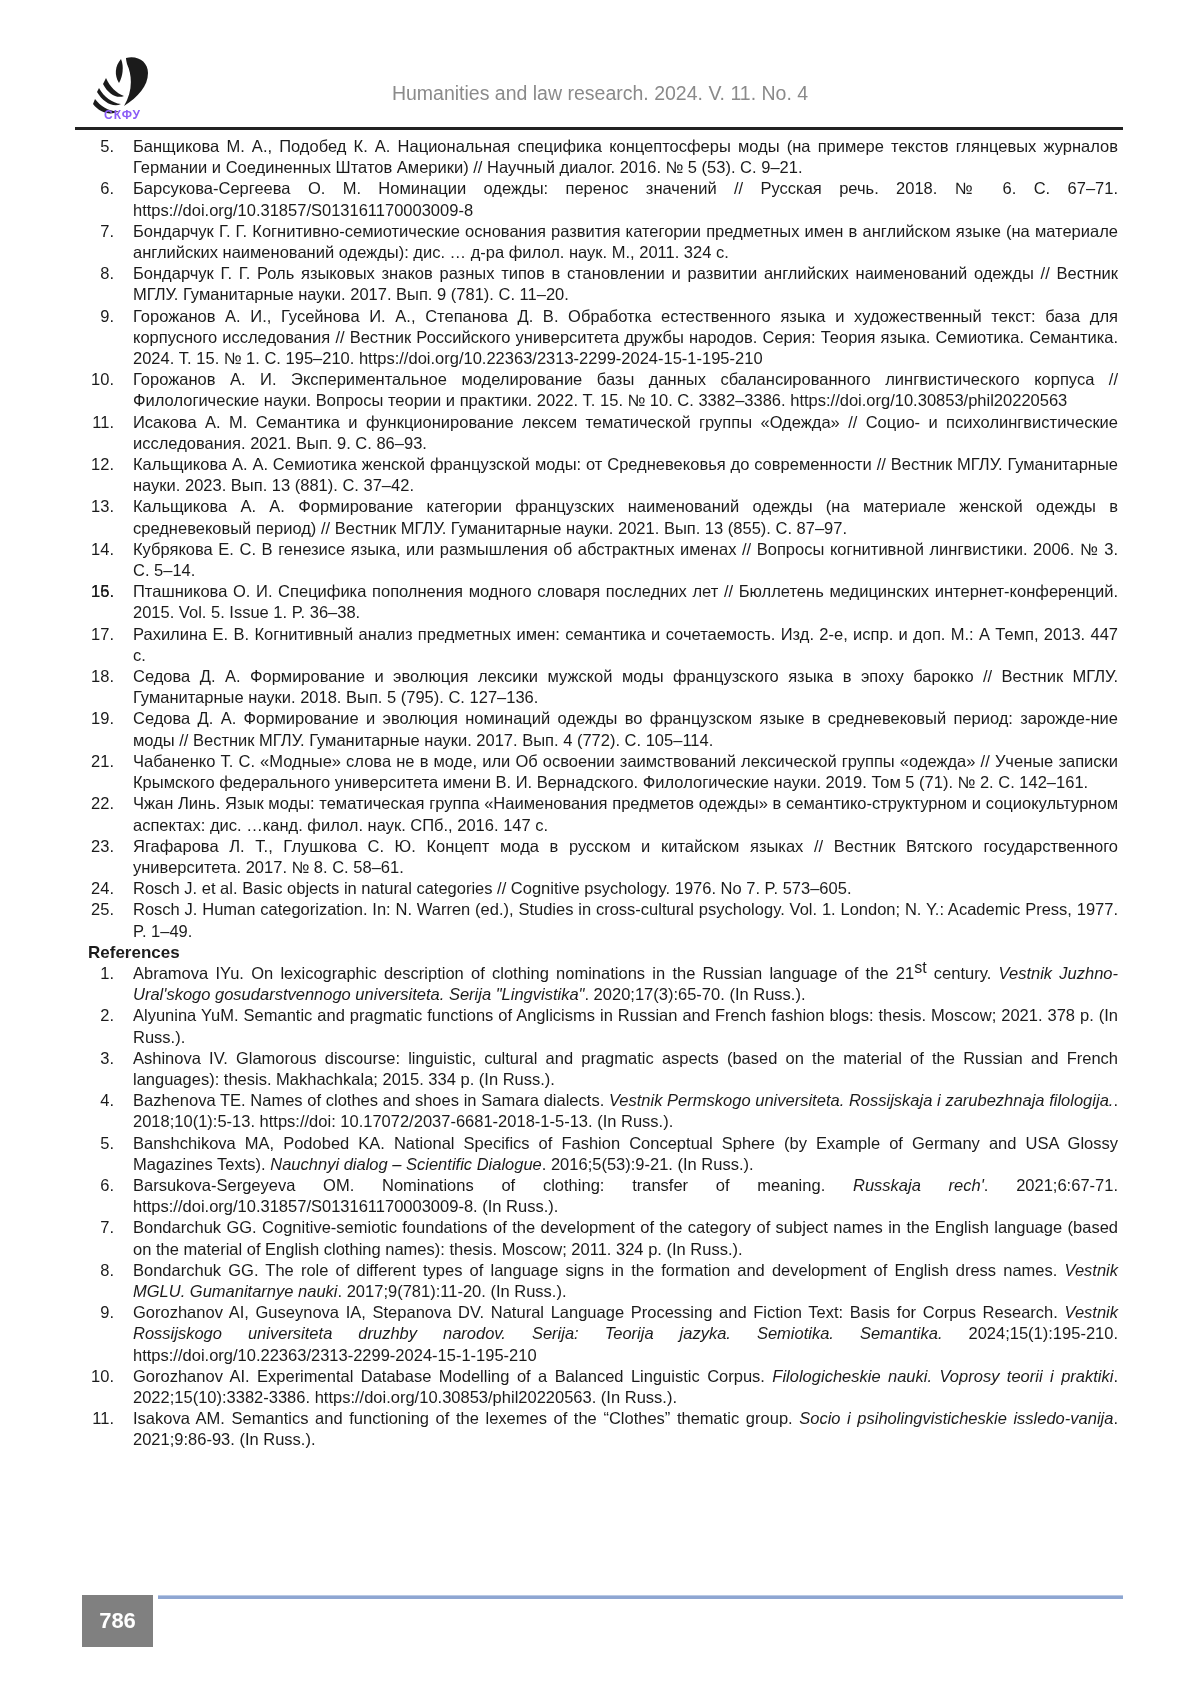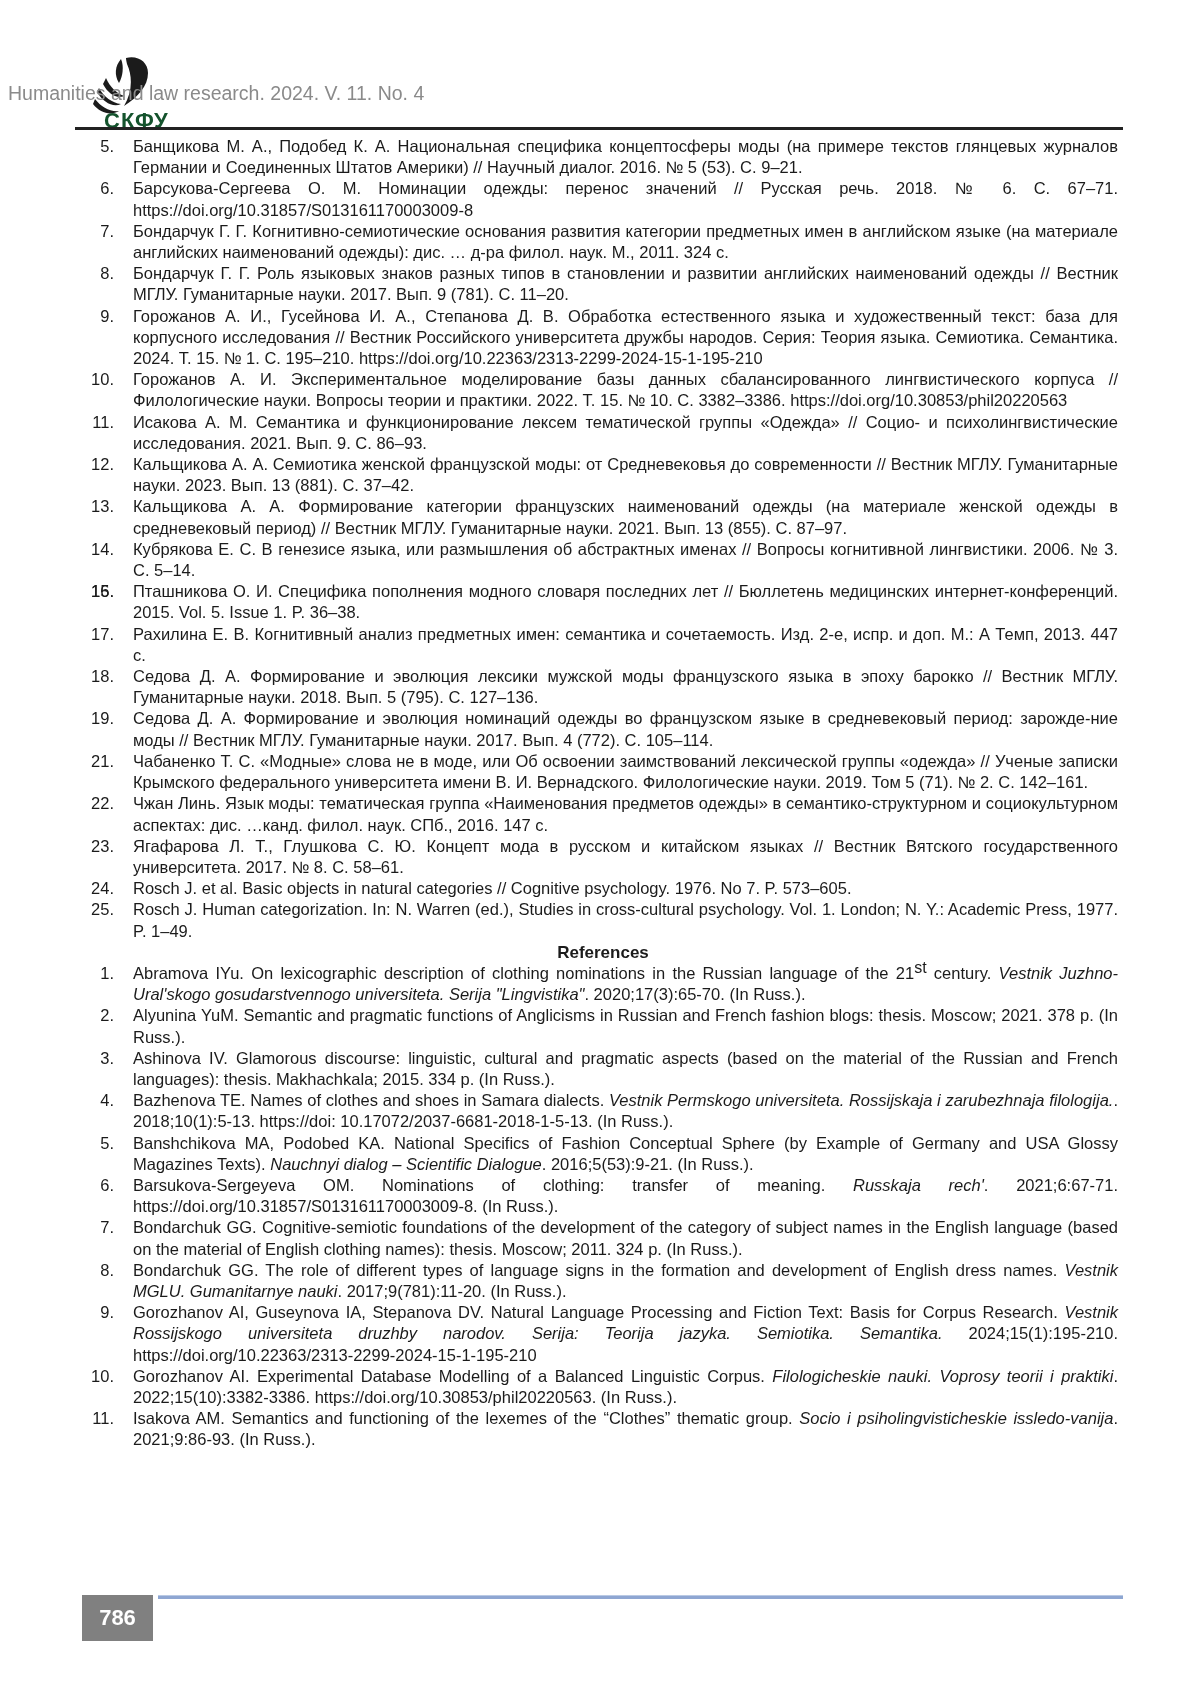--- a/index.html
+++ b/index.html
@@ -11,25 +11,25 @@
     font-family:"Liberation Sans", sans-serif;
     color:#1b1b1b;
     overflow:hidden;
   }
   
   .header{position:absolute;top:0;left:0;right:0;height:130px;}
   .logo{position:absolute;left:86px;top:56px;width:78px;height:74px;}
   .logo svg{display:block;}
   .logo-text{
     position:absolute;left:18px;top:52px;
-    font-size:22px;font-weight:bold;letter-spacing:1px;color:#14532d;
+    font-size:12px;font-weight:bold;letter-spacing:1px;color:#8b5cf6;
   }
   .journal-title{
-    position:absolute;left:8px;right:0;top:82px;
-    text-align:left;
+    position:absolute;left:0;right:0;top:82px;
+    text-align:center;
     font-size:19.5px;color:#8a8a8a;
   }
   .header-rule{
     position:absolute;top:127px;left:75px;right:77px;
     height:2.5px;background:#222222;
   }
   
   .main{
     position:absolute;top:136px;left:88px;width:1030px;
     font-size:16.5px;line-height:21.2px;
@@ -40,28 +40,27 @@
     padding-left:45px;
     text-align:justify;
     overflow-wrap:break-word;
   }
   .ref-num{
     position:absolute;left:0;top:0;width:26px;
     text-align:right;white-space:nowrap;
   }
   .references-heading{
     margin:0;padding:0;
-    text-align:center;
     font-size:17px;font-weight:bold;color:#1b1b1b;
   }
   sup{font-size:16px;line-height:0;}
   
   .page-number-box{
     position:absolute;left:82px;top:1595px;
-    width:71px;height:46px;
+    width:71px;height:52px;
     background:#808080;
     color:#ffffff;font-weight:bold;font-size:22px;
     display:flex;align-items:center;justify-content:center;
   }
   .footer-rule{
     position:absolute;left:158px;right:77px;top:1595px;
     height:3px;background:#8ea6d2;
     border-top:1px solid #b9c9e4;
   }
 </style>

